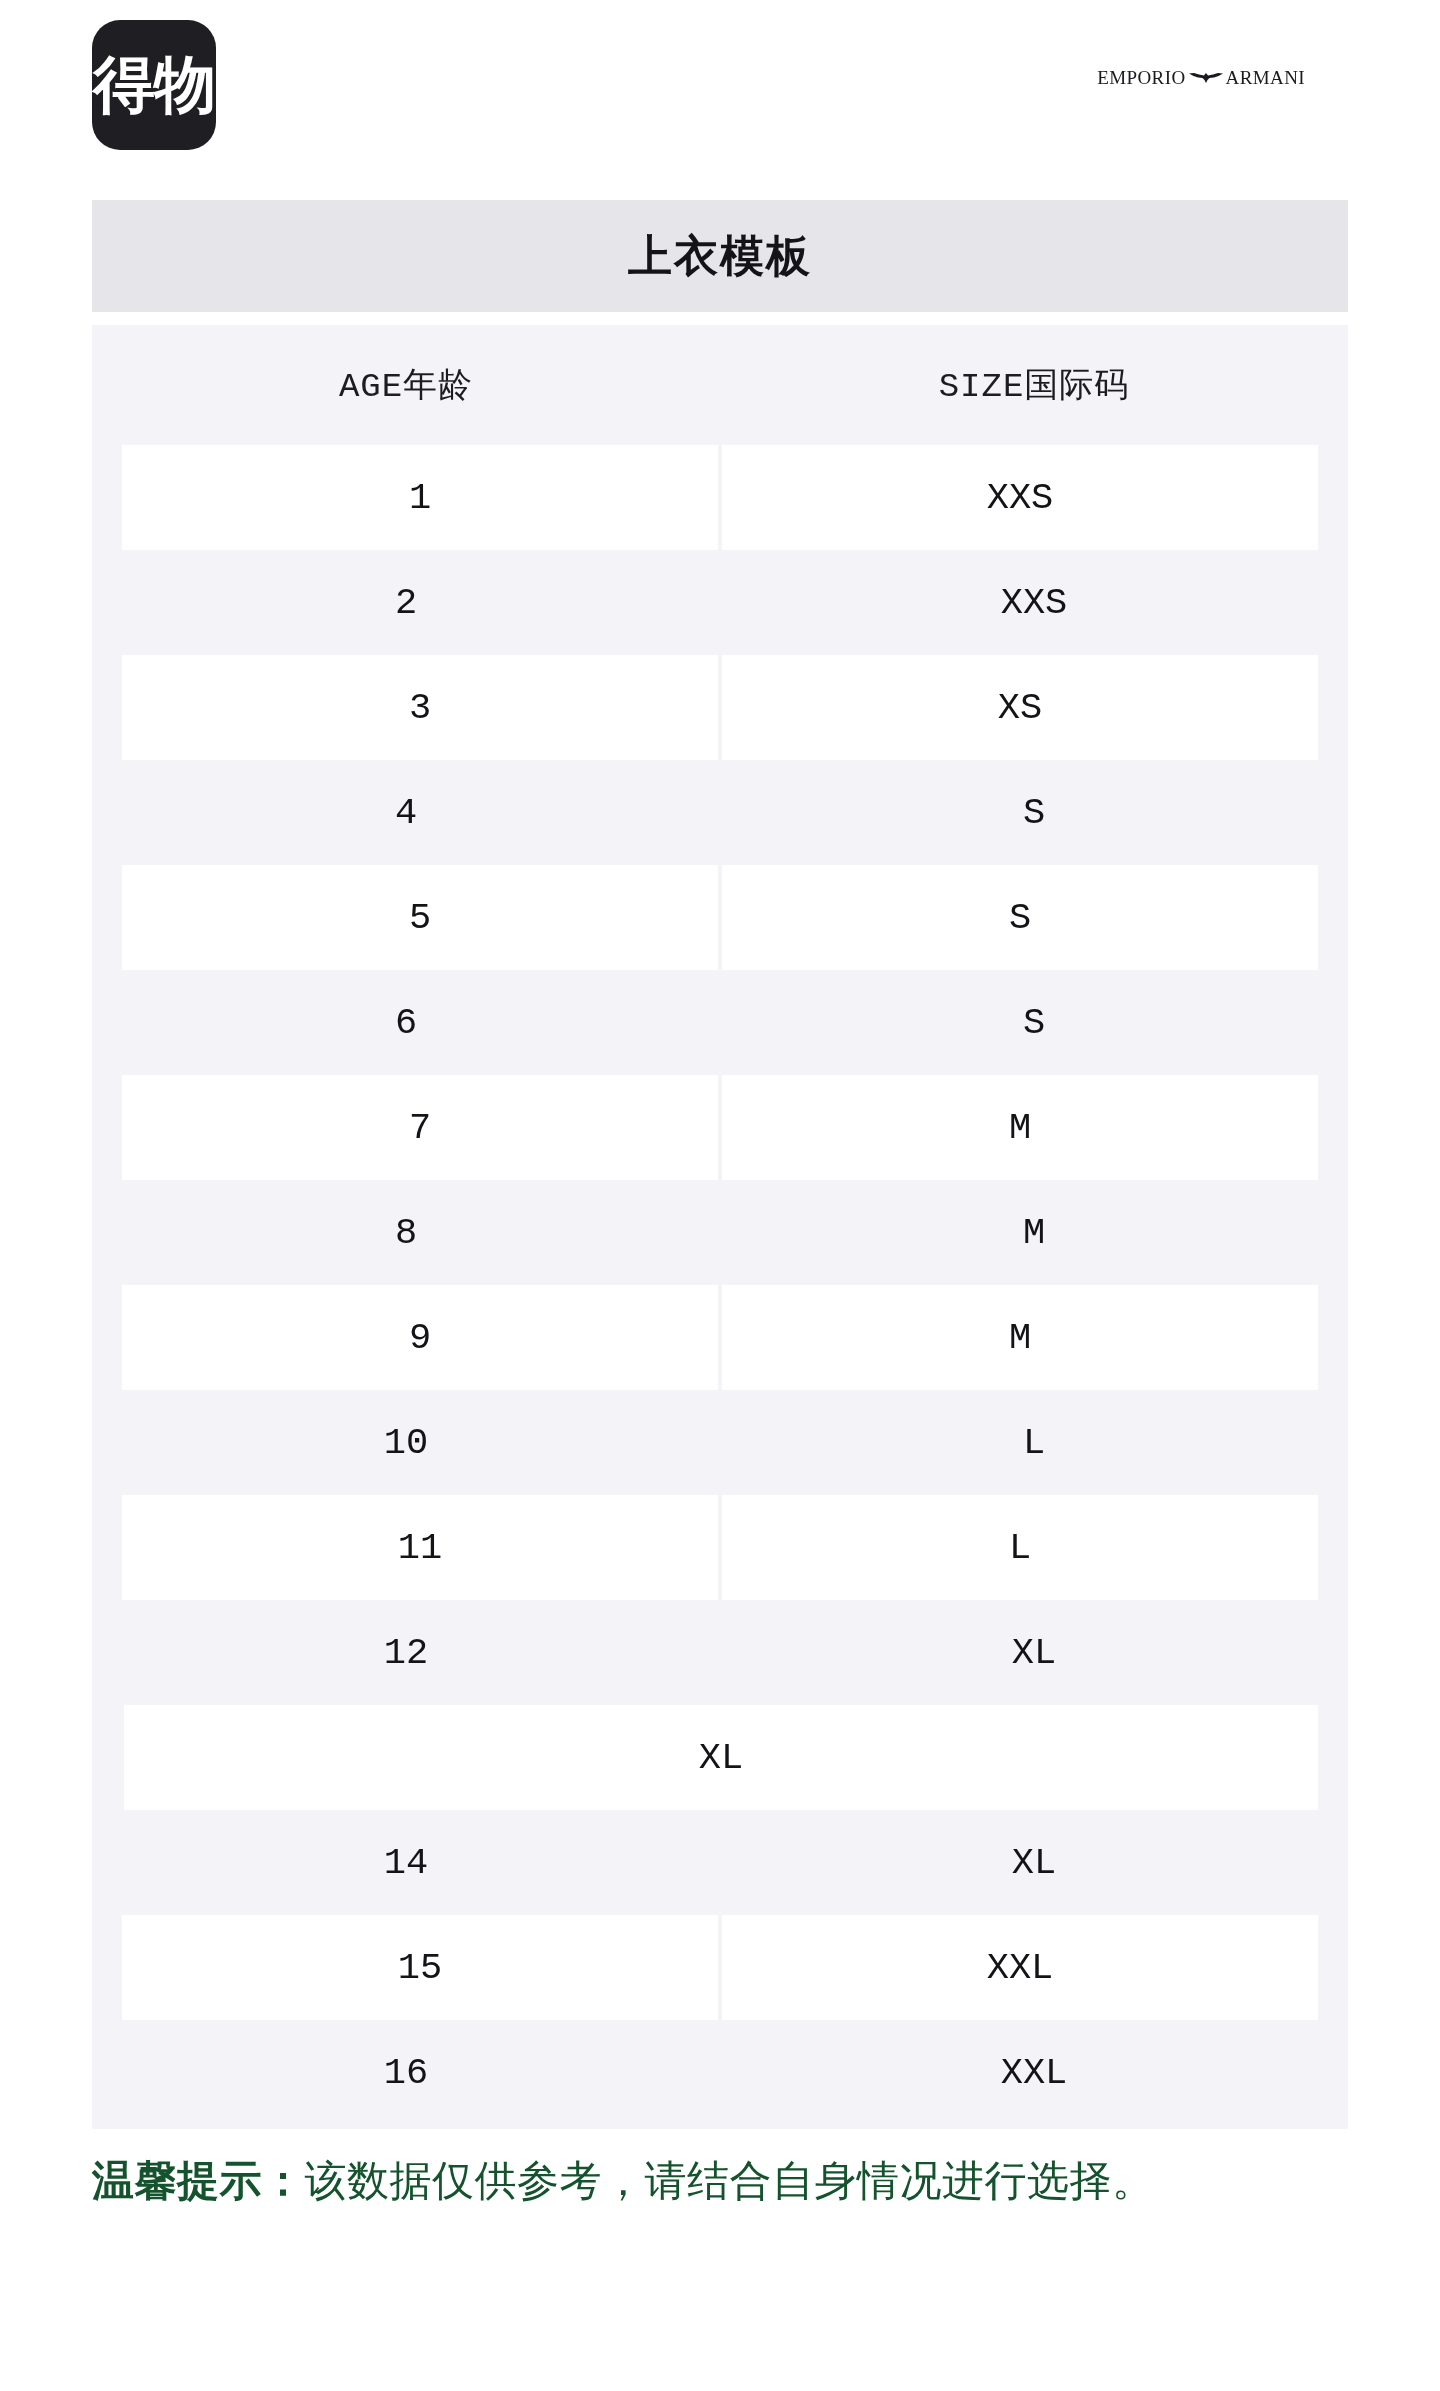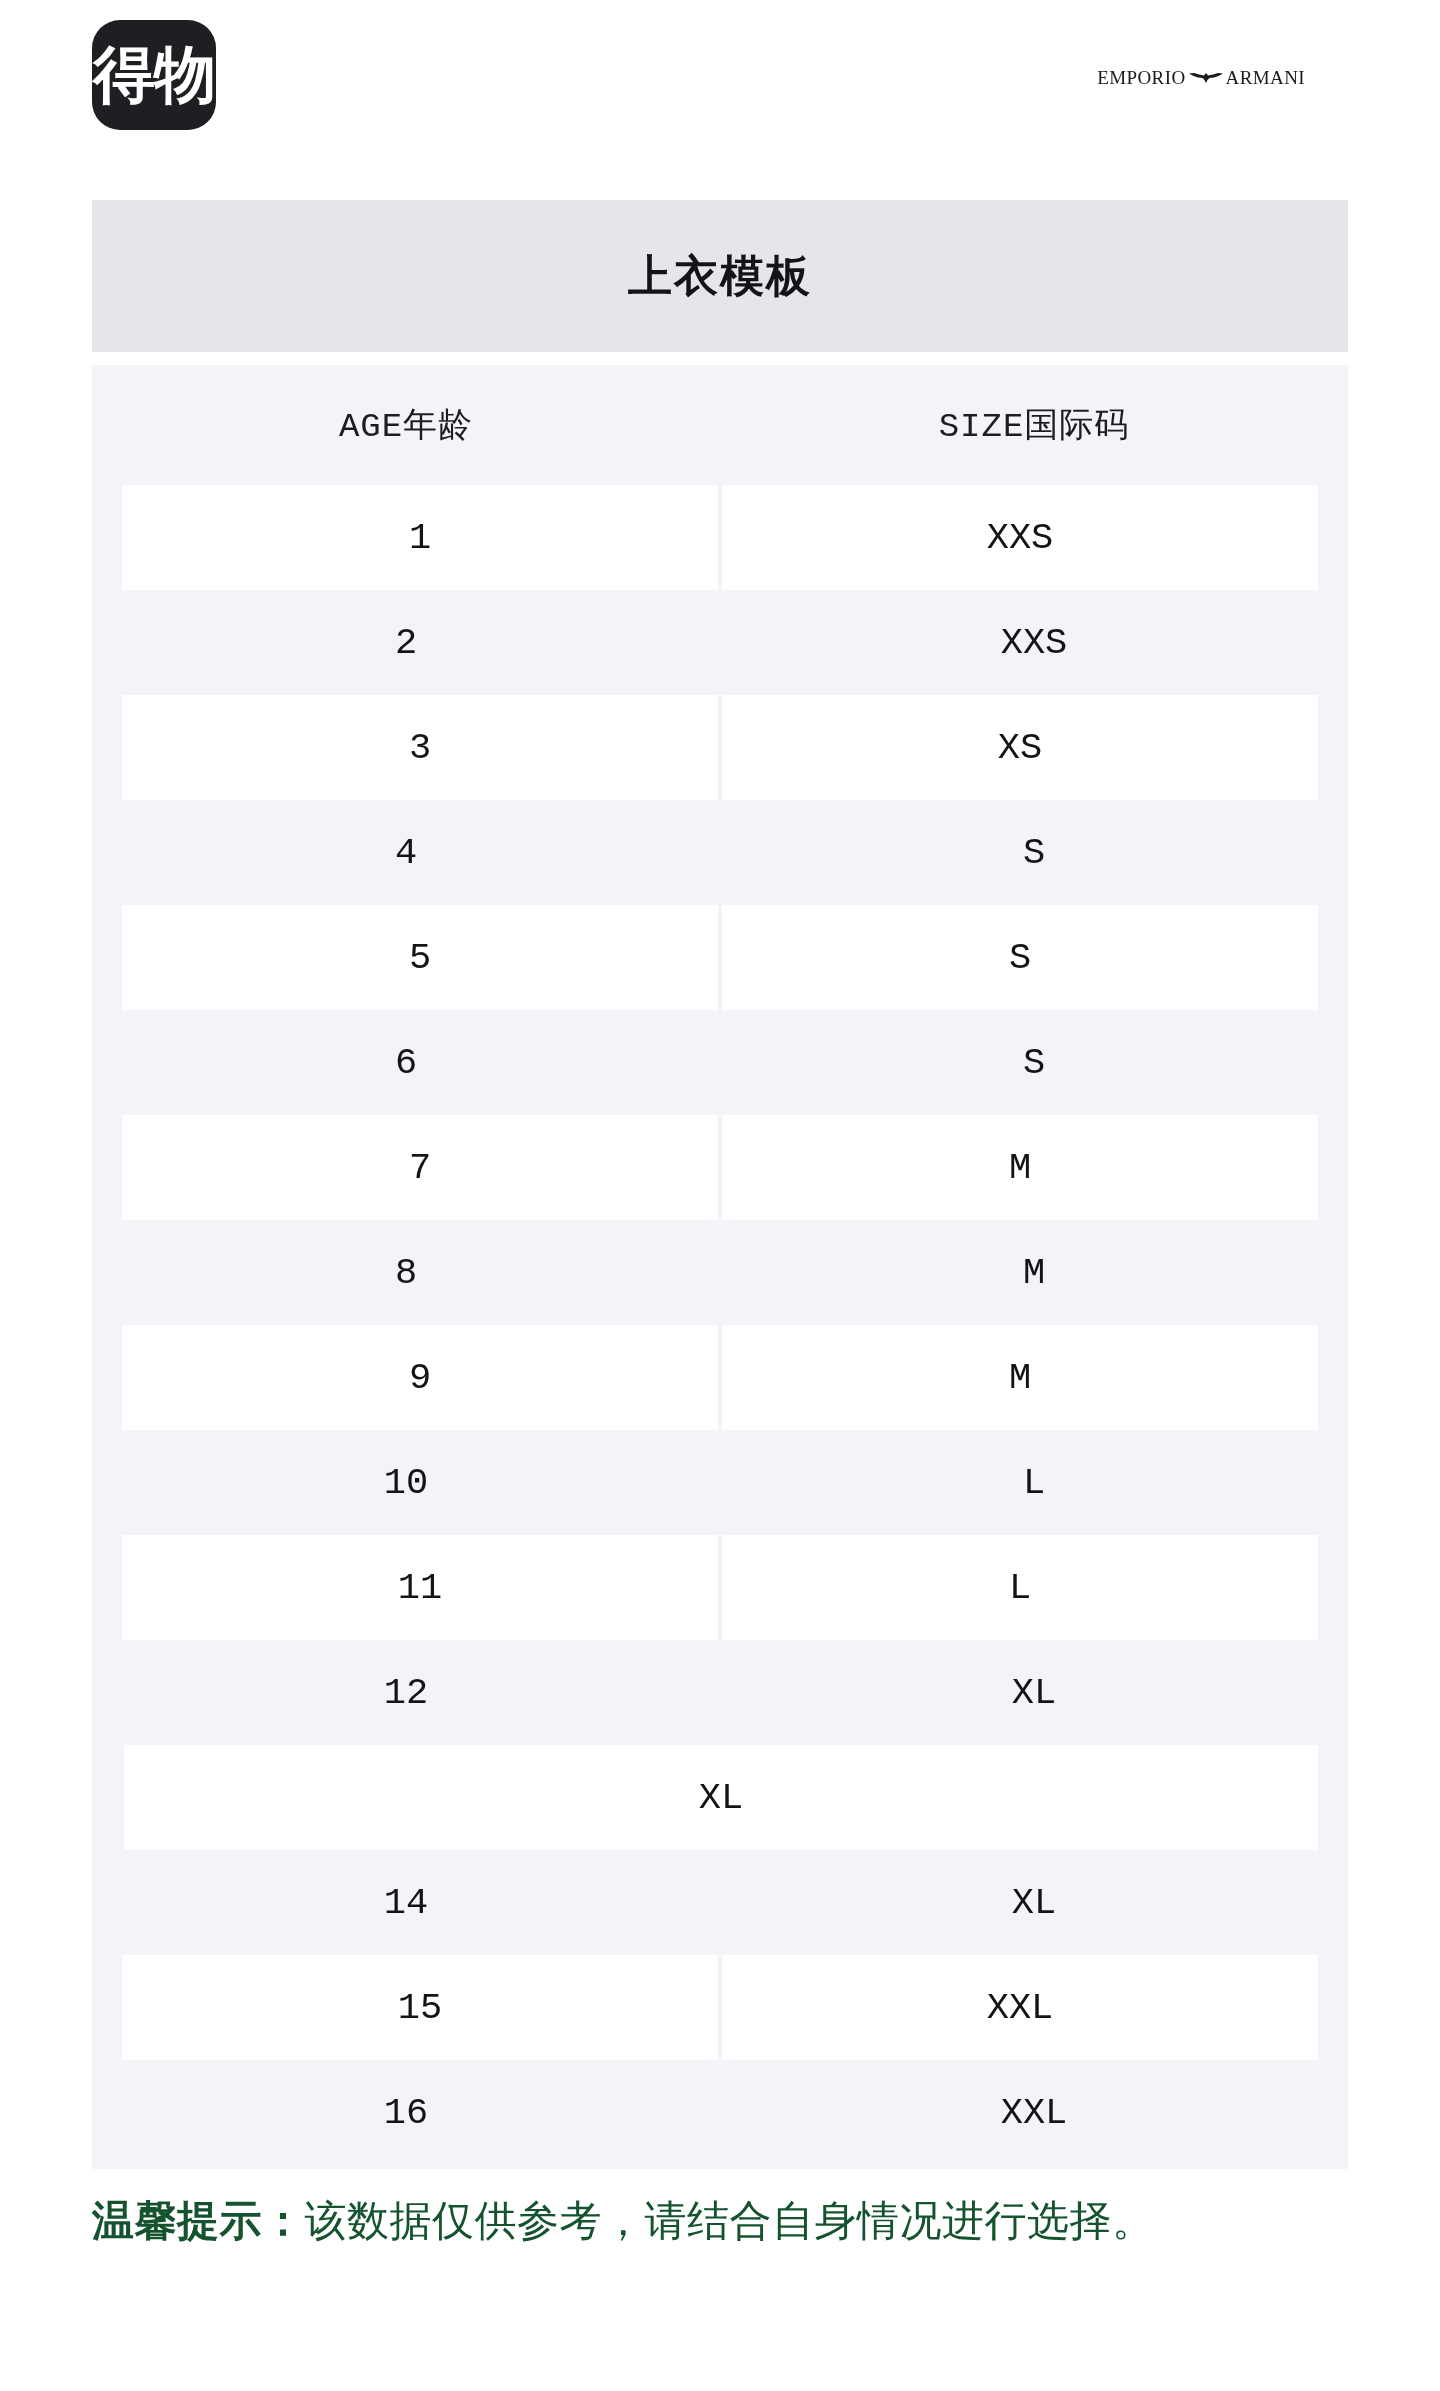--- a/index.html
+++ b/index.html
@@ -23,21 +23,21 @@
   }
   .brand-block {
     position: absolute;
     left: 92px;
     top: 20px;
     display: flex;
     align-items: center;
   }
   .app-logo-badge {
     width: 124px;
-    height: 110px;
+    height: 130px;
     border-radius: 28px;
     background: #1E1E23;
     display: flex;
     align-items: center;
     justify-content: center;
     flex: 0 0 auto;
   }
   .app-logo-badge-text {
     color: #FFFFFF;
     font-size: 62px;
@@ -78,21 +78,21 @@
   }
 
   
   .size-card {
     margin: 0 92px;
     width: 1256px;
     box-sizing: border-box;
   }
   .card-title-bar {
     background: #E5E5EA;
-    height: 152px;
+    height: 112px;
     display: flex;
     align-items: center;
     justify-content: center;
   }
   .card-title-text {
     font-size: 44px;
     font-weight: 700;
     letter-spacing: 2px;
     color: #141418;
   }

